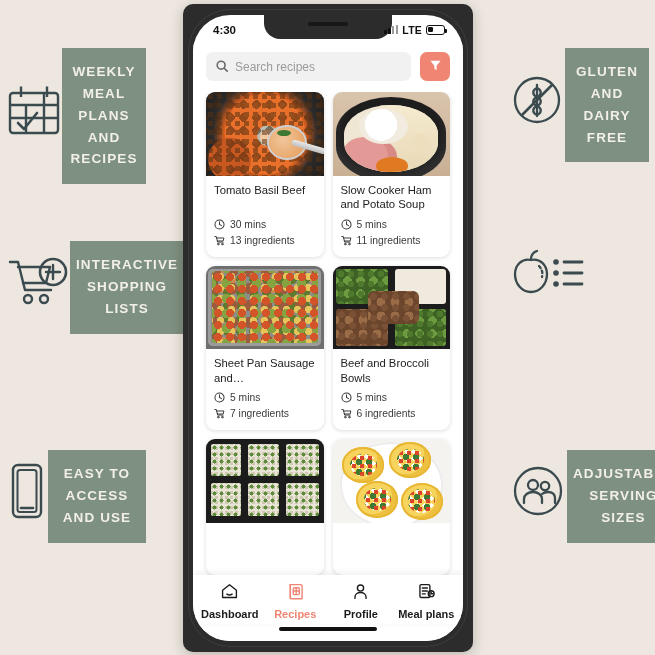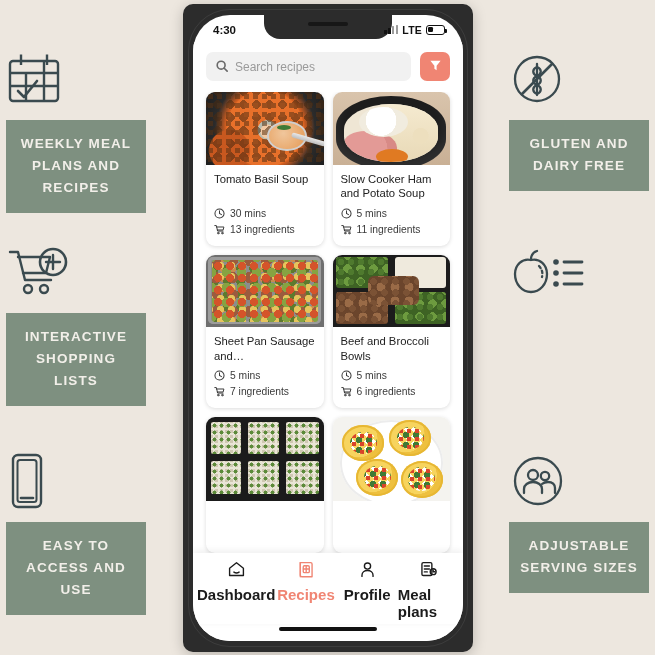--- a/index.html
+++ b/index.html
@@ -8,22 +8,22 @@
     font-family: "Liberation Sans", sans-serif;
     background: #EDE7DF;
     overflow: hidden;
   }
   .stage { position: relative; width: 655px; height: 655px; background: #EDE7DF; }
 
   
   .feature {
     position: absolute;
     width: 140px;
-    display: flex; flex-direction: column;
-    align-items: flex-start;
+    display: flex; flex-direction: row;
+    align-items: center;
   }
   .feature .icon-wrap {
     height: 62px;
     display: flex; align-items: center; justify-content: center;
     margin-bottom: 10px;
   }
   .feature .badge {
     width: 140px;
     background: #7E9080;
     color: #F2EFE9;
@@ -155,21 +155,21 @@
   
   .tabbar {
     flex: 0 0 auto;
     background: #fff;
     display: flex;
     padding: 7px 4px 4px;
     box-shadow: 0 -2px 7px rgba(0,0,0,.07);
     z-index: 20;
   }
   .tab { flex: 1; display: flex; flex-direction: column; align-items: center; gap: 3px; cursor: pointer; }
-  .tab .tlabel { font-size: 15px; font-weight: 700; color: #1b1b1b; }
+  .tab .tlabel { font-size: 11px; font-weight: 700; color: #1b1b1b; }
   .tab.active .tlabel { color: #F08573; }
   .home-ind {
     flex: 0 0 auto; height: 17px; background:#fff;
     display: flex; align-items: flex-start; justify-content: center; padding-top:3px;
   }
   .home-ind span { width: 98px; height: 4px; border-radius: 3px; background: #111; display:block; }
 
   
   .food { position:absolute; inset:0; }
   .tomato{
@@ -397,21 +397,21 @@
         <div class="card">
           <div class="thumb">
             <div class="food tomato">
                 <div class="spk"></div>
                 <div class="ladle"></div>
                 <div class="handle"></div>
                 <div class="herb"></div>
               </div>
           </div>
           <div class="body">
-            <div class="title">Tomato Basil Soup</div>
+            <div class="title">Tomato Basil Beef</div>
             <div class="meta">
               <span>
                 <svg width="11" height="11" viewBox="0 0 14 14" fill="none" stroke="#3a3a3a" stroke-width="1.3">
                     <circle cx="7" cy="7" r="5.8"></circle>
                     <polyline points="7,3.6 7,7 9.6,8.4" stroke-linecap="round"></polyline>
                   </svg>
               </span>
               <span>30 mins</span>
             </div>
             <div class="meta">

